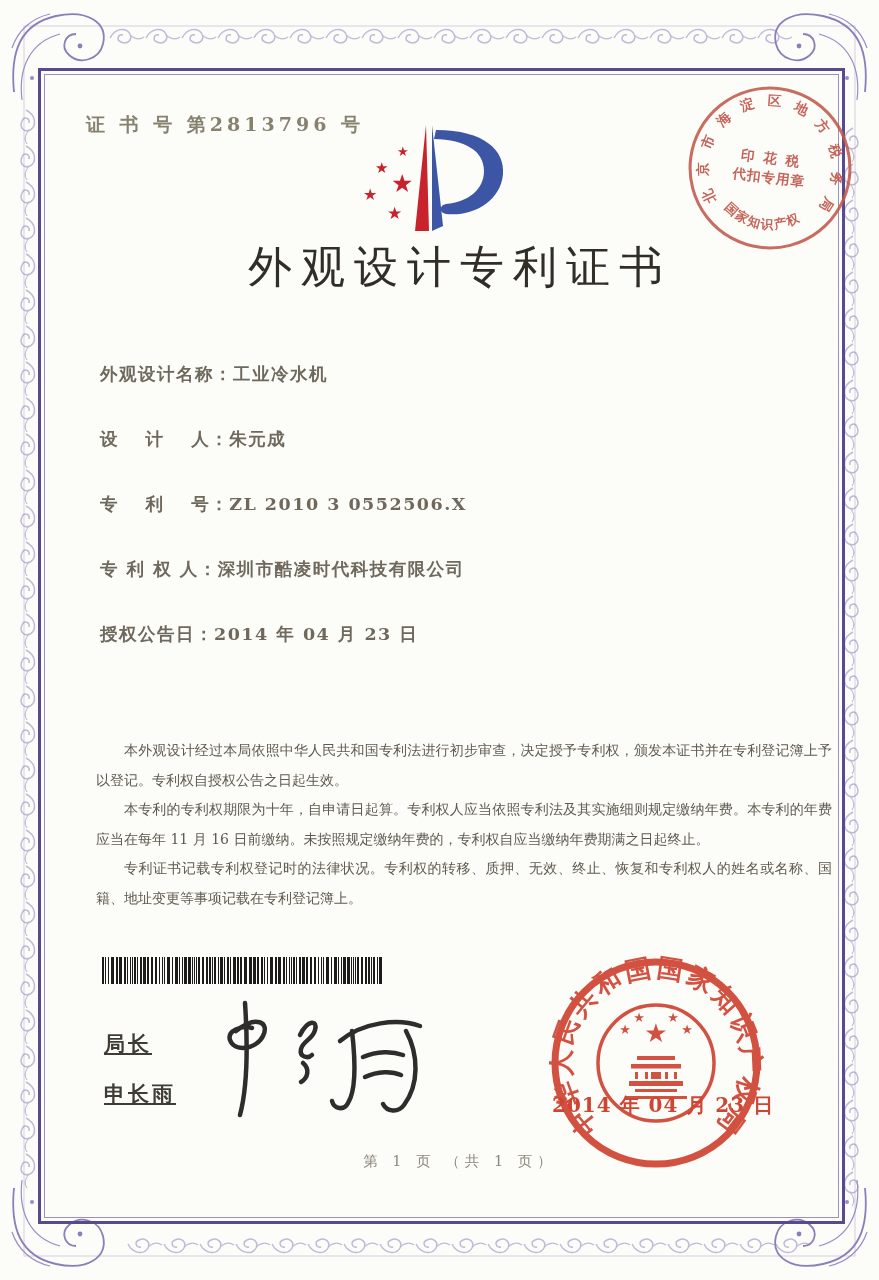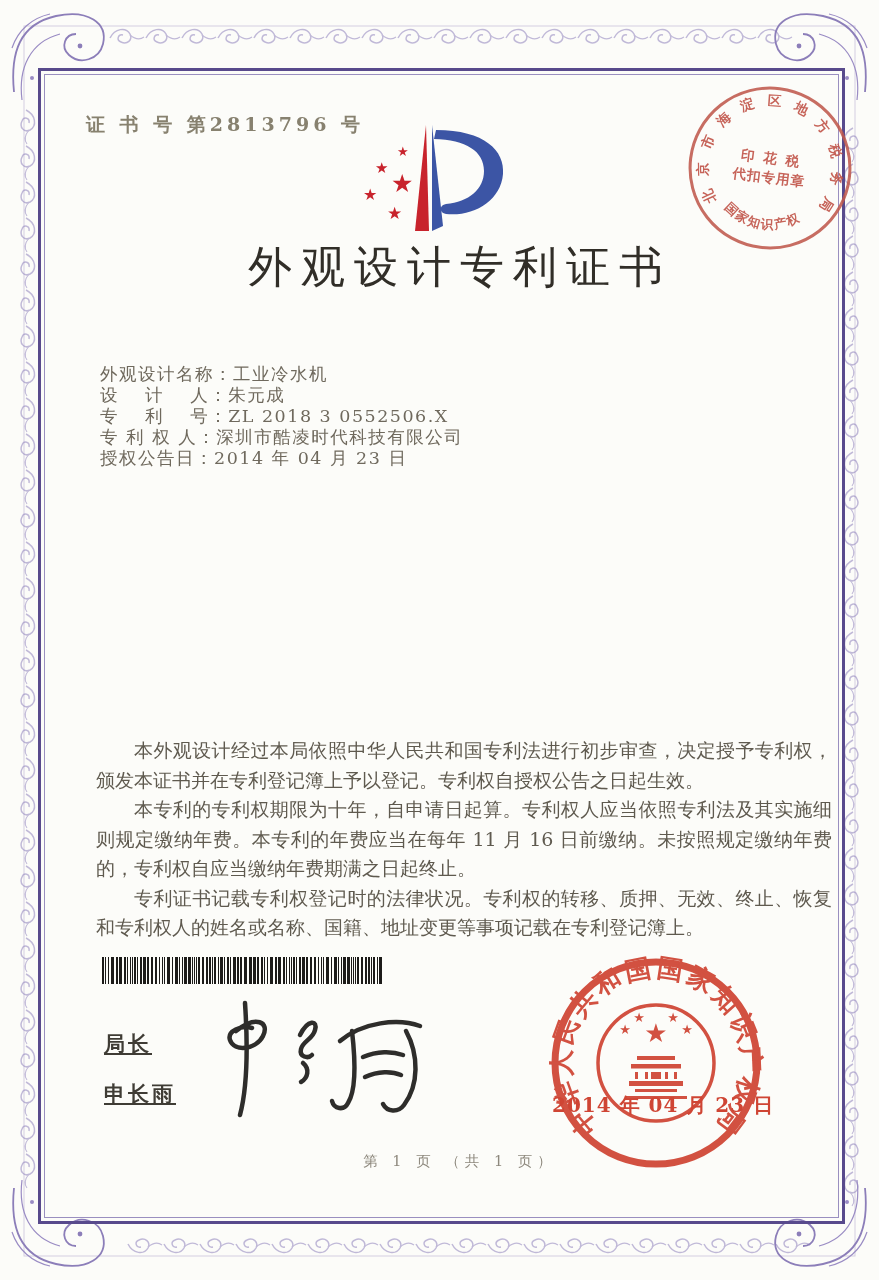--- a/index.html
+++ b/index.html
@@ -20,27 +20,27 @@
     position:absolute;left:86px;top:112px;
     font-size:19px;letter-spacing:4px;color:#87816f;font-weight:600;
   }
   .logo{position:absolute;left:325px;top:113px;width:230px;height:128px;}
   .logo .star{position:absolute;color:#c8232c;line-height:1;font-family:"DejaVu Sans",sans-serif;}
   .title{
     position:absolute;left:0;top:238px;width:100%;text-align:center;
     font-size:44px;font-weight:400;letter-spacing:9px;color:#312e28;
   }
   .fields{
-    position:absolute;left:100px;top:364px;display:flex;flex-direction:column;
-    font-size:17.5px;letter-spacing:1.5px;color:#6f695d;font-weight:400;
+    position:absolute;left:100px;top:364px;display:flex;flex-direction:column;gap:44px;
+    font-size:17.5px;letter-spacing:1.5px;color:#6f695d;font-weight:700;
   }
   .field-row{white-space:nowrap;line-height:21px;}
   .paragraphs{
     position:absolute;left:96px;top:736px;width:736px;
-    font-size:19px;line-height:29.5px;color:#5f5a4f;text-align:justify;
+    font-size:14px;line-height:29.5px;color:#5f5a4f;text-align:justify;
   }
   .paragraphs p{margin:0;text-indent:2em;}
   .barcode-wrap{position:absolute;left:100px;top:957px;width:286px;height:27px;}
   .director{position:absolute;left:104px;top:1030px;font-size:21px;color:#3f3c35;font-weight:700;letter-spacing:3px;text-decoration:underline;}
   .director .name{margin-top:22px;}
   .signature{position:absolute;left:200px;top:995px;width:280px;height:130px;}
   .seal{position:absolute;left:545px;top:952px;width:222px;height:222px;opacity:.93;}
   .seal-date{
     position:absolute;left:552px;top:1092px;width:200px;
     font-size:20px;font-weight:700;color:#cf4534;letter-spacing:1px;white-space:nowrap;
@@ -215,21 +215,21 @@
   <div class="title">外观设计专利证书</div>
 
   <div class="fields">
     <div class="field-row">
       <span>外观设计名称：</span><span>工业冷水机</span>
     </div>
     <div class="field-row">
       <span>设　 计　 人：</span><span>朱元成</span>
     </div>
     <div class="field-row">
-      <span>专　 利　 号：</span><span>ZL 2018 3 0552506.X</span>
+      <span>专　 利　 号：</span><span>ZL 2010 3 0552506.X</span>
     </div>
     <div class="field-row">
       <span>专 利 权 人：</span><span>深圳市酷凌时代科技有限公司</span>
     </div>
     <div class="field-row">
       <span>授权公告日：</span><span>2014 年 04 月 23 日</span>
     </div>
   </div>
 
   <div class="paragraphs">

